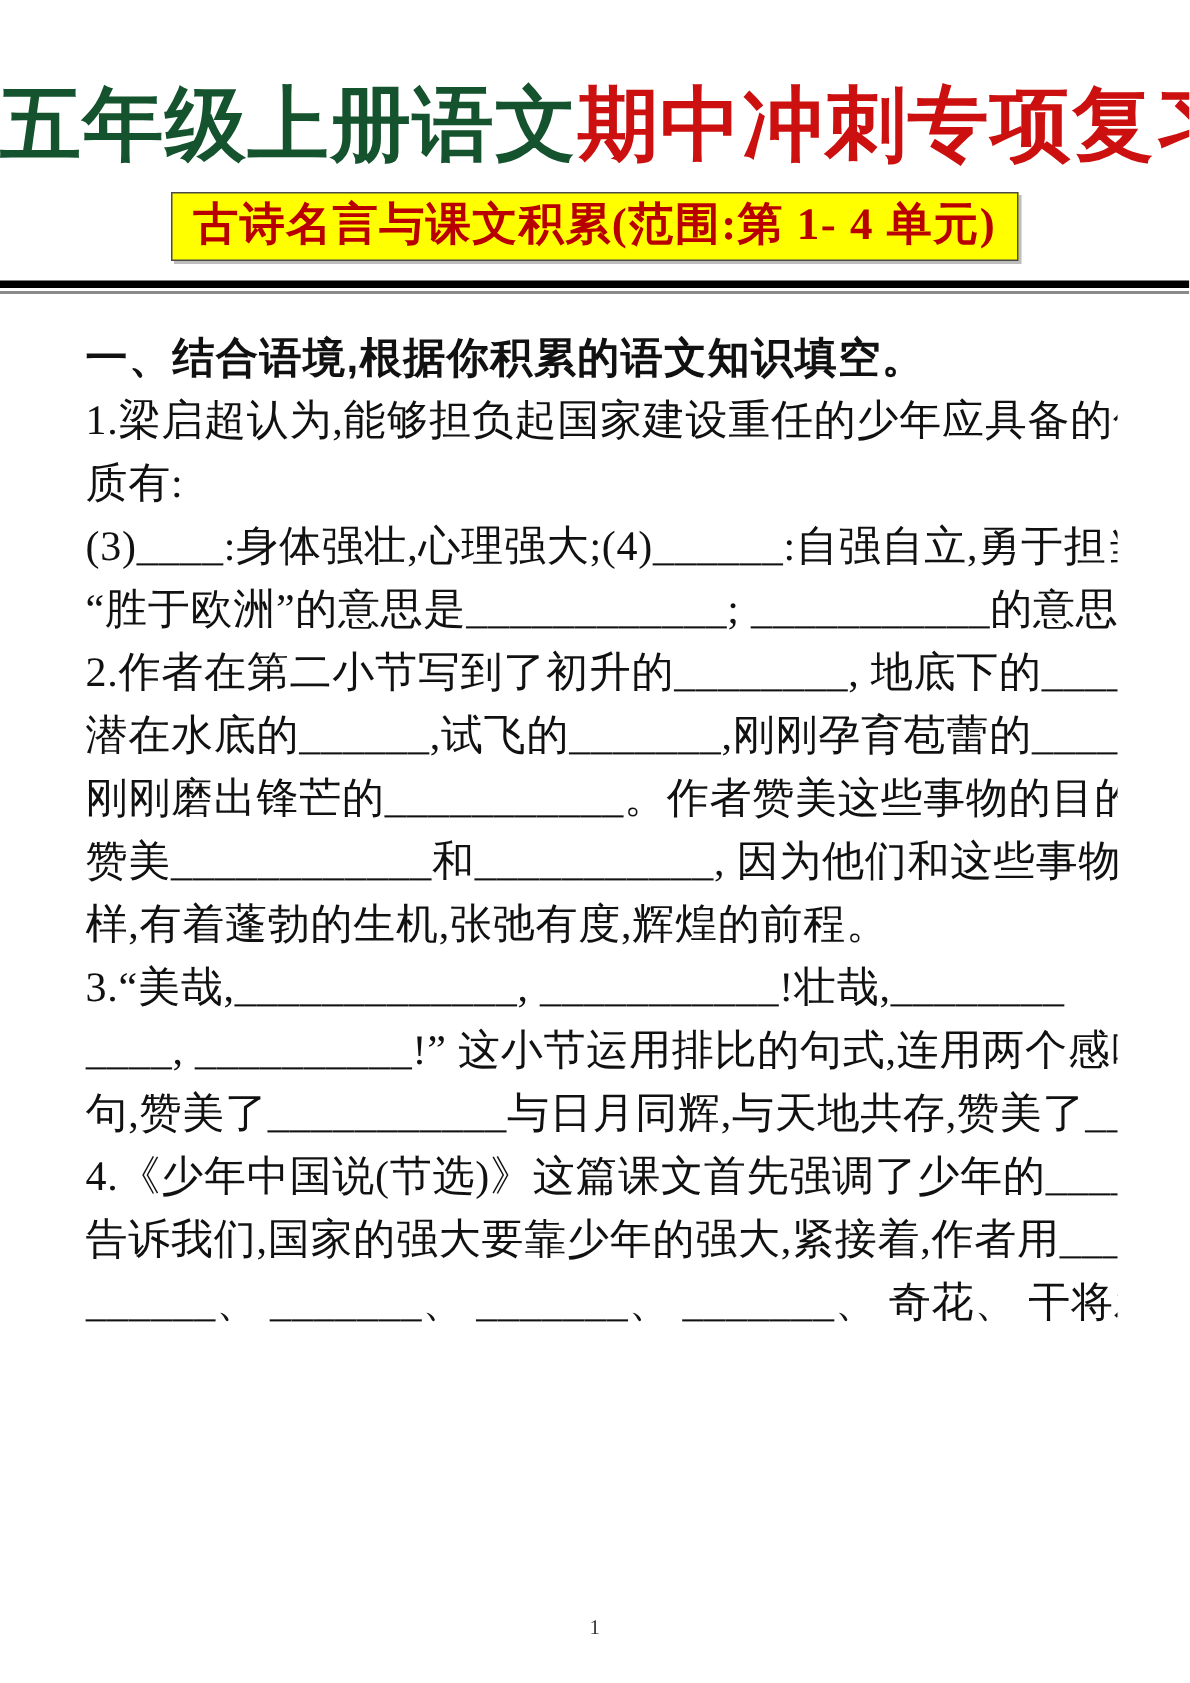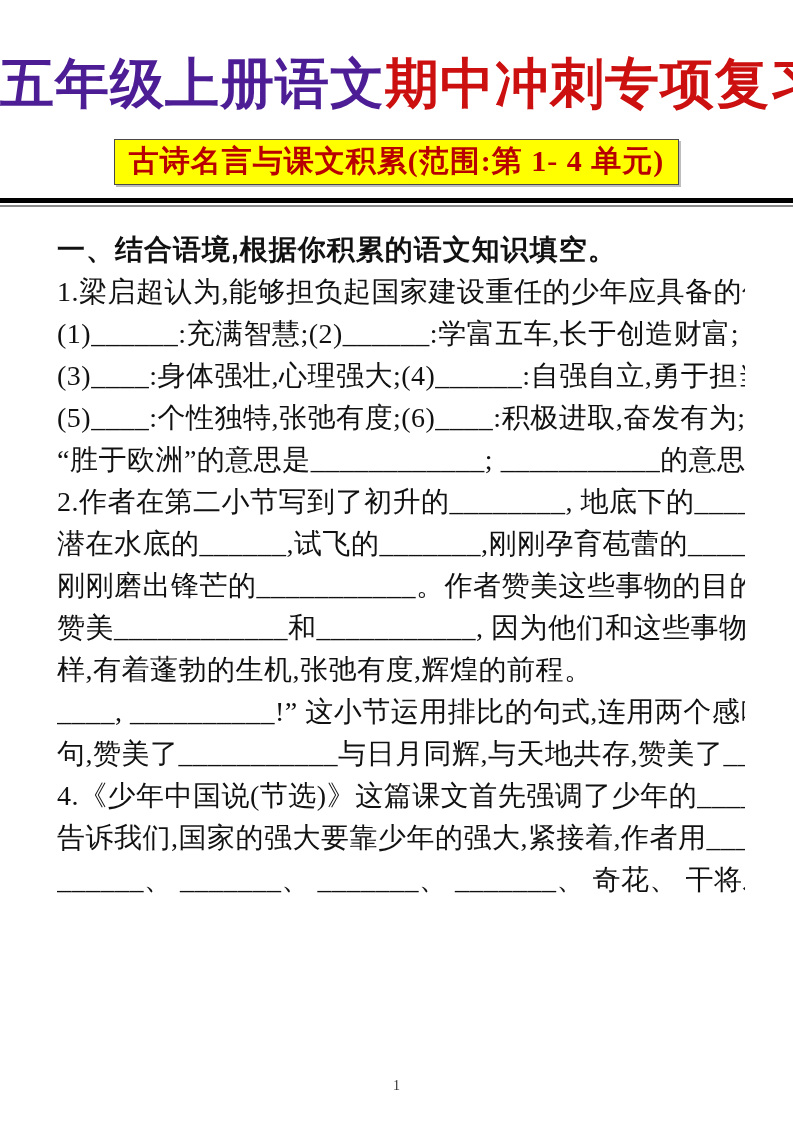--- a/index.html
+++ b/index.html
@@ -17,24 +17,24 @@
   .doc-title {
     margin-top: 52px;
     text-align: center;
     font-family: "Liberation Sans", sans-serif;
     font-weight: bold;
     font-size: 54px;
     line-height: 62px;
     letter-spacing: 1px;
     white-space: nowrap;
   }
-  .doc-title .t-black { color: #4c1d95; }
+  .doc-title .t-black { color: #14532d; }
   .doc-title .t-red   { color: #cc0f0f; }
   .subtitle-wrap {
-    margin-top: 25px;
+    margin-top: 14px;
     text-align: center;
   }
   .subtitle-badge {
     display: inline-block;
     background: #ffff00;
     border: 1px solid #4a4a4a;
     box-shadow: 2px 2px 0 #bdbdbd;
     padding: 3px 14px 5px 14px;
     font-family: "Liberation Serif", serif;
     font-weight: bold;
@@ -101,29 +101,29 @@
   </div>
 
   <div class="divider">
     <div class="rule-thick"></div>
     <div class="rule-thin"></div>
   </div>
 
   <div class="body-text">
     <div class="section-heading">一、结合语境,根据你积累的语文知识填空。</div>
     <div class="body-line">1.梁启超认为,能够担负起国家建设重任的少年应具备的优秀品</div>
-    <div class="body-line">(1)______:充满智慧;(2)______:学富五车,长于创造财富;</div>
+    <div class="body-line">质有:</div>
     <div class="body-line">(3)____:身体强壮,心理强大;(4)______:自强自立,勇于担当;</div>
-    <div class="body-line">(5)____:个性独特,张弛有度;(6)____:积极进取,奋发有为;</div>
     <div class="body-line">“胜于欧洲”的意思是____________; ___________的意思是</div>
     <div class="body-line">2.作者在第二小节写到了初升的________, 地底下的_______,</div>
     <div class="body-line">潜在水底的______,试飞的_______,刚刚孕育苞蕾的_______,</div>
     <div class="body-line">刚刚磨出锋芒的___________。作者赞美这些事物的目的是为了</div>
     <div class="body-line">赞美____________和___________,  因为他们和这些事物一</div>
     <div class="body-line">样,有着蓬勃的生机,张弛有度,辉煌的前程。</div>
+    <div class="body-line">3.“美哉,_____________, ___________!壮哉,________</div>
     <div class="body-line">____, __________!”  这小节运用排比的句式,连用两个感叹</div>
     <div class="body-line">句,赞美了___________与日月同辉,与天地共存,赞美了____</div>
     <div class="body-line">4.《少年中国说(节选)》这篇课文首先强调了少年的________,</div>
     <div class="body-line">告诉我们,国家的强大要靠少年的强大,紧接着,作者用________、</div>
     <div class="body-line">______、 _______、 _______、 _______、 奇花、 干将发硎等</div>
   </div>
 
   <div class="page-number">1</div>
 
 </div>

